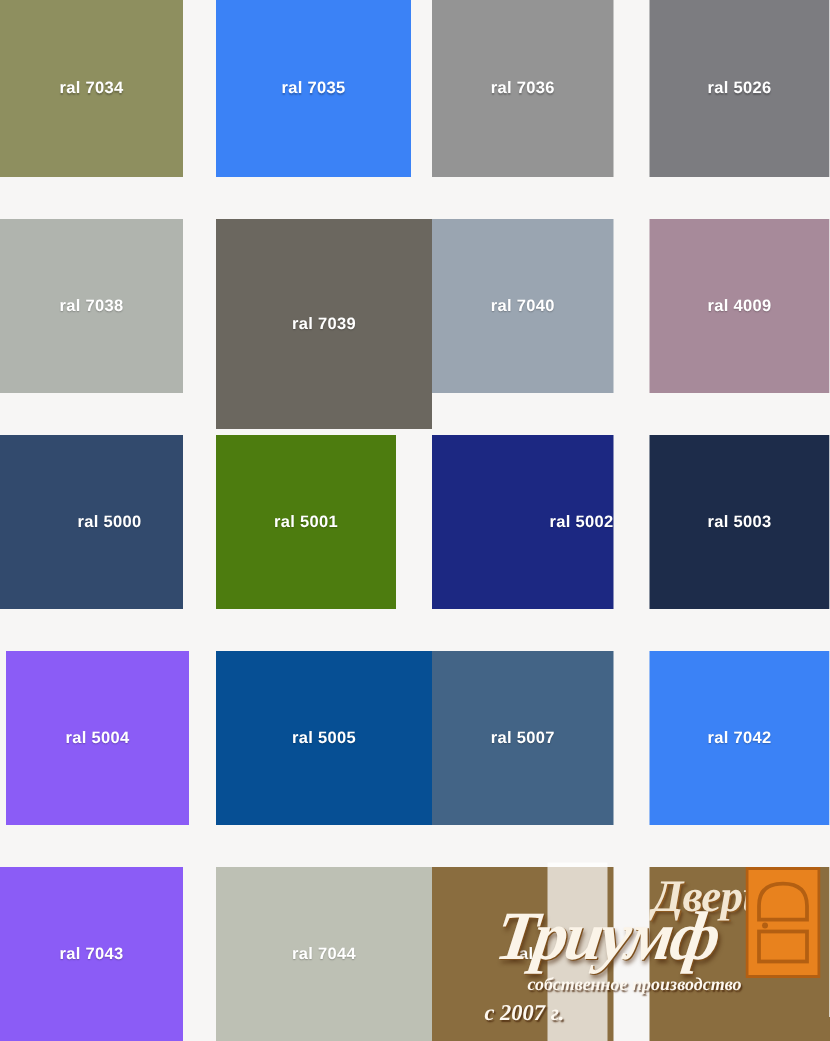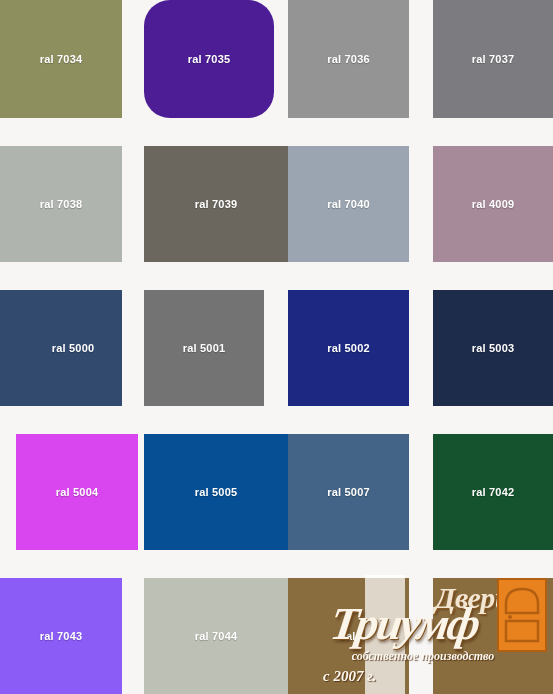--- a/index.html
+++ b/index.html
@@ -126,63 +126,63 @@
     height: 74px;
   }
 </style>
 </head>
 <body>
 
 <div id="palette">
     <div class="swatch" style="left: 0px; top: 0px; width: 122px; height: 118px; background: rgb(142, 143, 95);">
       <div class="swatch-label" style="color: rgb(255, 255, 255);">ral 7034</div>
     </div>
-    <div class="swatch" style="left: 144px; top: 0px; width: 130px; height: 118px; background: #4c1d95; border-radius: 26px;">
+    <div class="swatch" style="left: 144px; top: 0px; width: 130px; height: 118px; background: #3b82f6;">
       <div class="swatch-label" style="color: rgb(255, 255, 255);">ral 7035</div>
     </div>
     <div class="swatch" style="left: 288px; top: 0px; width: 121px; height: 118px; background: rgb(148, 148, 148);">
       <div class="swatch-label" style="color: rgb(255, 255, 255);">ral 7036</div>
     </div>
     <div class="swatch" style="left: 433px; top: 0px; width: 120px; height: 118px; background: rgb(124, 124, 128);">
-      <div class="swatch-label" style="color: rgb(255, 255, 255);">ral 7037</div>
+      <div class="swatch-label" style="color: rgb(255, 255, 255);">ral 5026</div>
     </div>
     <div class="swatch" style="left: 0px; top: 146px; width: 122px; height: 116px; background: rgb(176, 180, 174);">
       <div class="swatch-label" style="color: rgb(255, 255, 255);">ral 7038</div>
     </div>
-    <div class="swatch" style="left: 144px; top: 146px; width: 144px; height: 116px; background: rgb(107, 103, 95);">
+    <div class="swatch" style="left: 144px; top: 146px; width: 144px; height: 140px; background: rgb(107, 103, 95);">
       <div class="swatch-label" style="color: rgb(255, 255, 255);">ral 7039</div>
     </div>
     <div class="swatch" style="left: 288px; top: 146px; width: 121px; height: 116px; background: rgb(154, 165, 177);">
       <div class="swatch-label" style="color: rgb(255, 255, 255);">ral 7040</div>
     </div>
     <div class="swatch" style="left: 433px; top: 146px; width: 120px; height: 116px; background: rgb(167, 138, 154);">
       <div class="swatch-label" style="color: rgb(255, 255, 255);">ral 4009</div>
     </div>
     <div class="swatch" style="left: 0px; top: 290px; width: 122px; height: 116px; background: rgb(50, 74, 109);">
       <div class="swatch-label" style="color: rgb(255, 255, 255); padding-left: 24px;">ral 5000</div>
     </div>
-    <div class="swatch" style="left: 144px; top: 290px; width: 120px; height: 116px; background: #737373;">
+    <div class="swatch" style="left: 144px; top: 290px; width: 120px; height: 116px; background: #4d7c0f;">
       <div class="swatch-label" style="color: rgb(255, 255, 255);">ral 5001</div>
     </div>
     <div class="swatch" style="left: 288px; top: 290px; width: 121px; height: 116px; background: rgb(28, 40, 130);">
-      <div class="swatch-label" style="color: rgb(255, 255, 255);">ral 5002</div>
+      <div class="swatch-label" style="color: rgb(255, 255, 255); text-align: right;">ral 5002</div>
     </div>
     <div class="swatch" style="left: 433px; top: 290px; width: 120px; height: 116px; background: rgb(29, 44, 74); padding-left: 24px;">
       <div class="swatch-label" style="color: rgb(255, 255, 255);">ral 5003</div>
     </div>
-    <div class="swatch" style="left: 16px; top: 434px; width: 122px; height: 116px; background: #d946ef;">
+    <div class="swatch" style="left: 4px; top: 434px; width: 122px; height: 116px; background: #8b5cf6;">
       <div class="swatch-label" style="color: rgb(255, 255, 255);">ral 5004</div>
     </div>
     <div class="swatch" style="left: 144px; top: 434px; width: 144px; height: 116px; background: rgb(6, 79, 148);">
       <div class="swatch-label" style="color: rgb(255, 255, 255);">ral 5005</div>
     </div>
     <div class="swatch" style="left: 288px; top: 434px; width: 121px; height: 116px; background: rgb(67, 100, 134);">
       <div class="swatch-label" style="color: rgb(255, 255, 255);">ral 5007</div>
     </div>
-    <div class="swatch" style="left: 433px; top: 434px; width: 120px; height: 116px; background: #14532d;">
+    <div class="swatch" style="left: 433px; top: 434px; width: 120px; height: 116px; background: #3b82f6;">
       <div class="swatch-label" style="color: rgb(255, 255, 255);">ral 7042</div>
     </div>
     <div class="swatch" style="left: 0px; top: 578px; width: 122px; height: 116px; background: #8b5cf6;">
       <div class="swatch-label" style="color: rgb(255, 255, 255);">ral 7043</div>
     </div>
     <div class="swatch" style="left: 144px; top: 578px; width: 144px; height: 116px; background: rgb(189, 192, 180);">
       <div class="swatch-label" style="color: rgb(255, 255, 255);">ral 7044</div>
     </div>
     <div class="swatch" style="left: 288px; top: 578px; width: 121px; height: 116px; background: rgb(138, 109, 63);">
       <div class="swatch-label" style="color: rgb(255, 255, 255);">ral</div>

